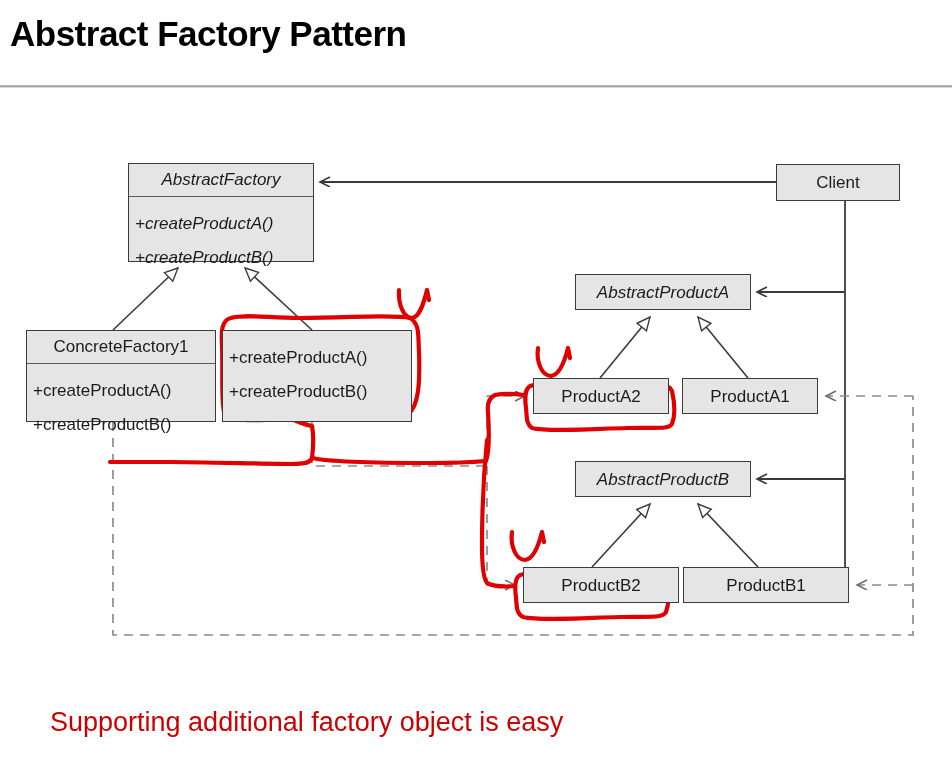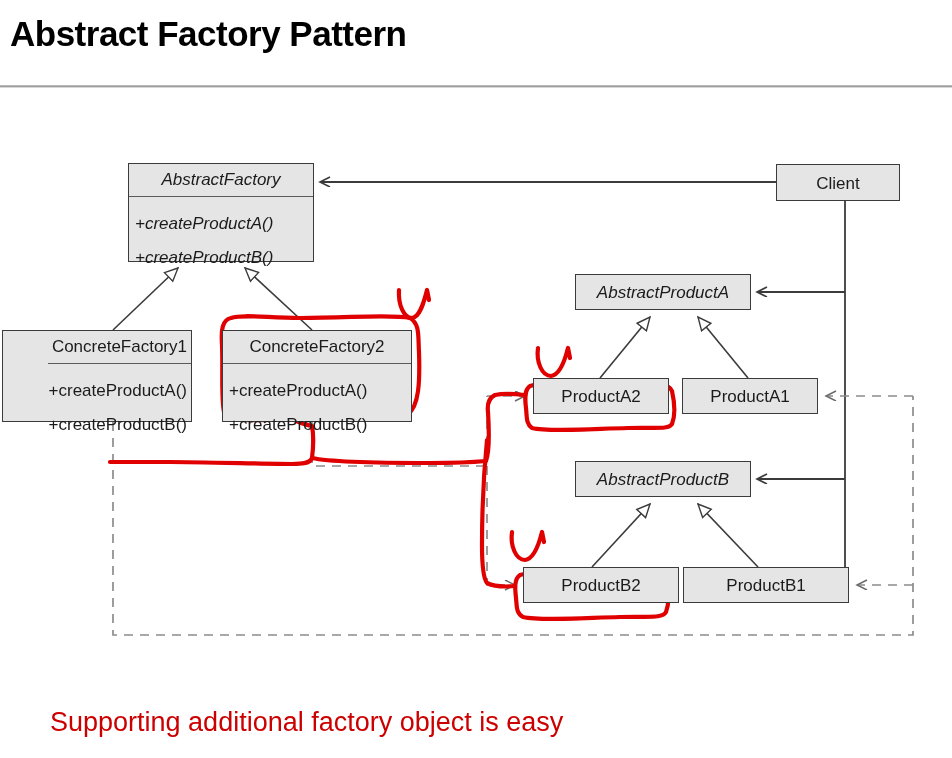--- a/index.html
+++ b/index.html
@@ -91,22 +91,22 @@
   .uml-member {
     white-space: nowrap;
     margin-top: 12px;
   }
   .italic .uml-name,
   .italic .uml-member {
     font-style: italic;
   }
   
   #box-abstractfactory   { left: 128px; top: 163px;  width: 186px; height: 99px; }
-  #box-client            { left: 776px; top: 164px;  width: 124px; height: 37px; justify-content: center; }
-  #box-concretefactory1  { left:  2px; top: 330px;  width: 190px; height: 92px; align-items: flex-end; }
+  #box-client            { left: 776px; top: 164px;  width: 124px; height: 37px; }
+  #box-concretefactory1  { left:  26px; top: 330px;  width: 190px; height: 92px; }
   #box-concretefactory2  { left: 222px; top: 330px;  width: 190px; height: 92px; }
   #box-abstractproducta  { left: 575px; top: 274px;  width: 176px; height: 36px; }
   #box-producta2         { left: 533px; top: 378px;  width: 136px; height: 36px; }
   #box-producta1         { left: 682px; top: 378px;  width: 136px; height: 36px; }
   #box-abstractproductb  { left: 575px; top: 461px;  width: 176px; height: 36px; }
   #box-productb2         { left: 523px; top: 567px;  width: 156px; height: 36px; }
   #box-productb1         { left: 683px; top: 567px;  width: 166px; height: 36px; }
 
   #box-producta2 .uml-name,
   #box-producta1 .uml-name,
@@ -243,21 +243,20 @@
 
     <div class="uml-box has-members" id="box-concretefactory1">
       <div class="uml-name">ConcreteFactory1</div>
       <div class="uml-members">
         <div class="uml-member">+createProductA()</div>
         <div class="uml-member">+createProductB()</div>
       </div>
     </div>
 
     <div class="uml-box has-members" id="box-concretefactory2">
-      <div class="uml-name">ConcreteFactory2</div>
       <div class="uml-members">
         <div class="uml-member">+createProductA()</div>
         <div class="uml-member">+createProductB()</div>
       </div>
     </div>
 
     <div class="uml-box italic" id="box-abstractproducta">
       <div class="uml-name">AbstractProductA</div>
     </div>
 

